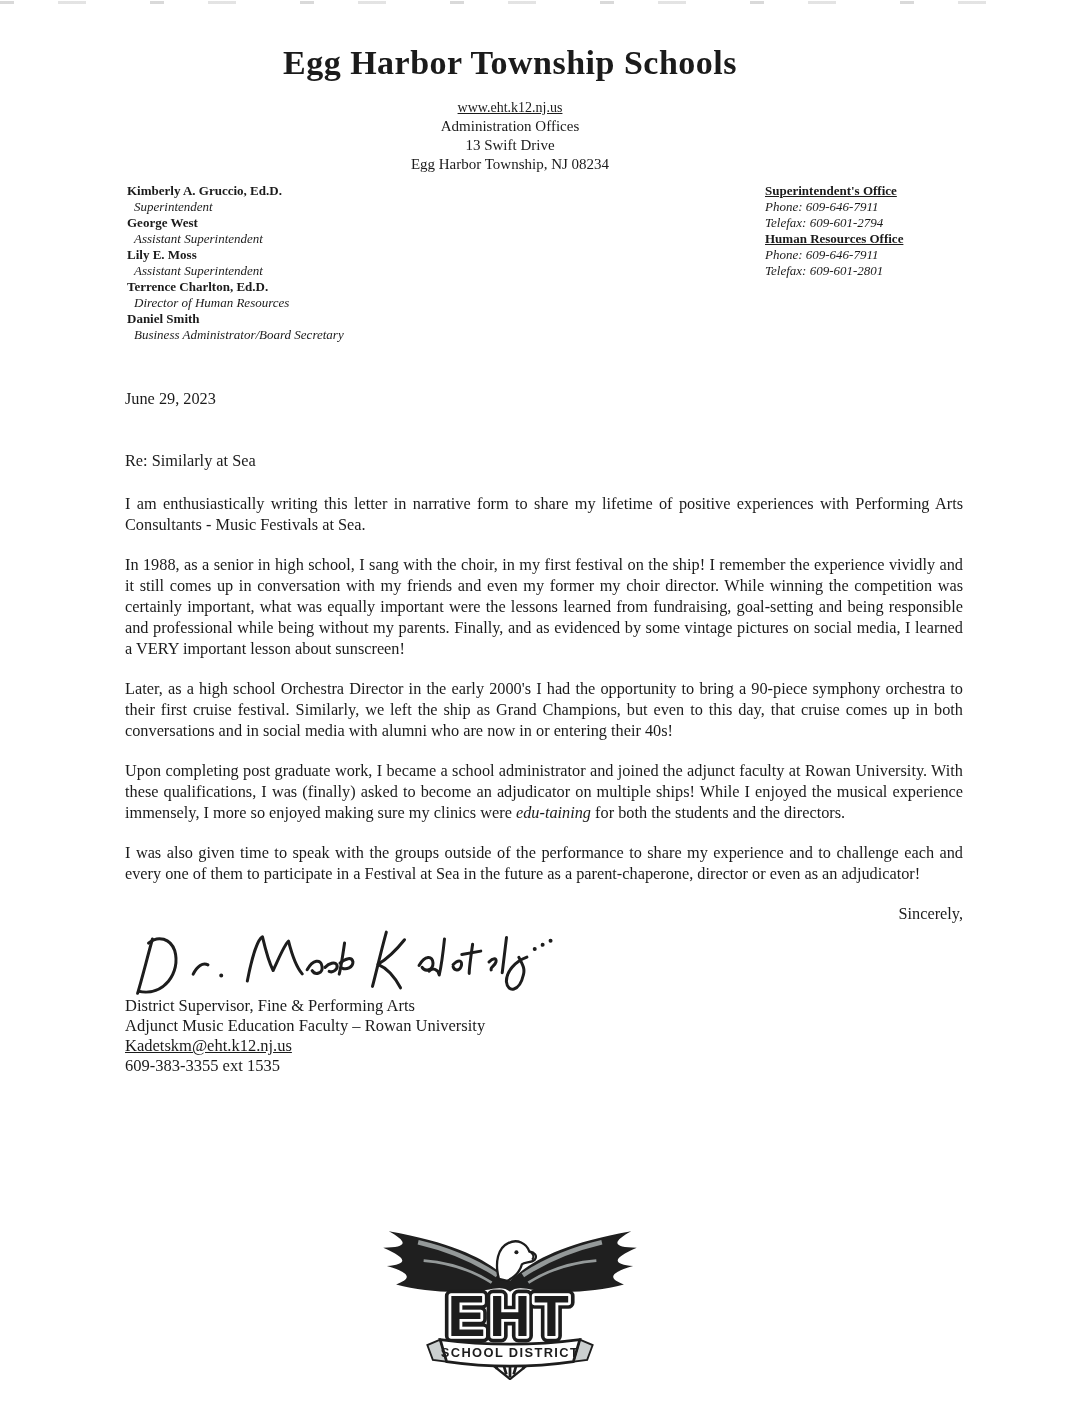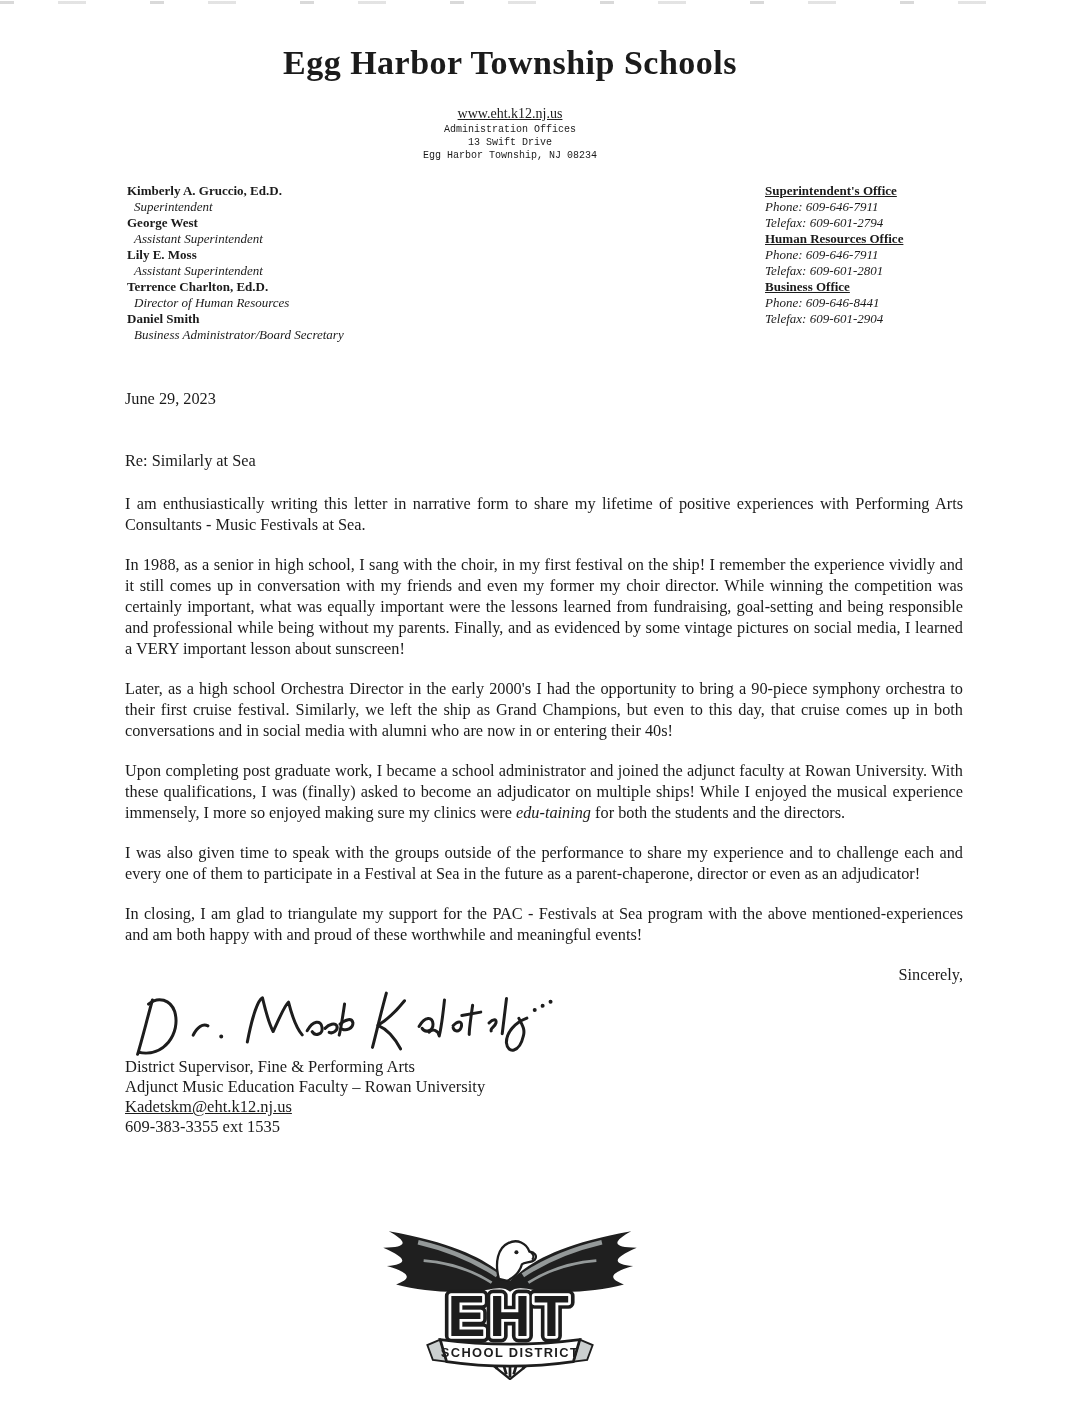--- a/index.html
+++ b/index.html
@@ -9,22 +9,22 @@
   }
   .scan-noise {
     position:absolute; top:1px; left:0; width:100%; height:3px;
     background:repeating-linear-gradient(90deg,
       rgba(40,40,40,.55) 0 14px, rgba(40,40,40,0) 14px 58px,
       rgba(40,40,40,.4) 58px 86px, rgba(40,40,40,0) 86px 150px);
     opacity:.32;
   }
   .header { position:absolute; top:44px; left:0; width:100%; text-align:center; }
   .header-title { font-size:34px; font-weight:bold; letter-spacing:.5px; }
-  .header-site  { font-size:14px; text-decoration:underline; margin-top:24px; }
-  .header-line  { font-size:10px; margin-top:2px;font-family:Liberation Mono, monospace; }
+  .header-site  { font-size:14px; text-decoration:underline; margin-top:18px; }
+  .header-line  { font-size:15px; margin-top:2px; }
 
   .staff-col { position:absolute; top:183px; left:127px; font-size:13px; line-height:16px; }
   .staff-name { font-weight:bold; }
   .staff-title { font-style:italic; padding-left:7px; }
 
   .office-col { position:absolute; top:183px; left:765px; font-size:13px; line-height:16px; }
   .office-name { font-weight:bold;text-decoration:underline; }
   .office-line { font-style:italic; }
 
   .body-block { position:absolute; top:388px; left:125px; width:838px; font-size:16.3px; line-height:21px; }
@@ -85,36 +85,30 @@
     <div>
       <div class="office-name">Superintendent's Office</div>
       <div class="office-line">Phone:  609-646-7911</div>
       <div class="office-line">Telefax:  609-601-2794</div>
     </div>
     <div>
       <div class="office-name">Human Resources Office</div>
       <div class="office-line">Phone:  609-646-7911</div>
       <div class="office-line">Telefax:  609-601-2801</div>
     </div>
-    <div>
-      <div class="office-name">Business Office</div>
-      <div class="office-line">Phone:  609-646-8441</div>
-      <div class="office-line">Telefax:  609-601-2904</div>
-    </div>
   </div>
 
   <div class="body-block">
     <p class="date">June 29, 2023</p>
     <p class="subject">Re: Similarly at Sea</p>
     <p class="para">I am enthusiastically writing this letter in narrative form to share my lifetime of positive experiences with Performing Arts Consultants - Music Festivals at Sea.</p>
     <p class="para">In 1988, as a senior in high school, I sang with the choir, in my first festival on the ship!  I remember the experience vividly and it still comes up in conversation with my friends and even my former my choir director.  While winning the competition was certainly important, what was equally important were the lessons learned from fundraising, goal-setting and being responsible and professional while being without my parents.   Finally, and as evidenced by some vintage pictures on social media, I learned a VERY important lesson about sunscreen!</p>
     <p class="para">Later, as a high school Orchestra Director in the early 2000's I had the opportunity to bring a 90-piece symphony orchestra to their first cruise festival. Similarly, we left the ship as Grand Champions, but even to this day, that cruise comes up in both conversations and in social media with alumni who are now in or entering their 40s!</p>
     <p class="para"><span>Upon completing post graduate work, I became a school administrator and joined the adjunct faculty at Rowan University. With these qualifications, I was (finally) asked to become an adjudicator on multiple ships!  While I enjoyed the musical experience immensely, I more so enjoyed making sure my clinics were </span><span class="italic">edu-taining</span><span> for both the students and the directors.</span></p>
     <p class="para">I was also given time to speak with the groups outside of the performance to share my experience and to challenge each and every one of them to participate in a Festival at Sea in the future as a parent-chaperone, director or even as an adjudicator!</p>
-    <p class="para">In closing, I am glad to triangulate my support for the PAC - Festivals at Sea program with the above mentioned-experiences and am both happy with and proud of these worthwhile and meaningful events!</p>
     <p class="closing">Sincerely,</p>
 
     <svg class="sig-svg" width="430" height="74" viewBox="0 0 430 74" role="img" aria-label="Dr. Mark Kadetsky">
       <path class="sig-path" d="M 24 8 C 18 28 12 50 8 62"></path>
       <path class="sig-path" d="M 9 60 C 34 66 52 42 46 20 C 42 8 30 4 20 12"></path>
       <path class="sig-path" d="M 64 44 C 68 36 74 32 79 35"></path>
       <circle cx="92" cy="46" r="2" fill="#1d1d1d"></circle>
       <path class="sig-path" d="M 118 52 C 124 24 130 10 134 8 C 137 22 141 36 144 42 C 150 30 156 16 160 13 C 163 26 168 40 173 46"></path>
       <path class="sig-path" d="M 178 42 C 184 32 192 31 193 39 C 194 46 186 48 183 43"></path>
       <path class="sig-path" d="M 196 40 C 200 36 206 34 208 38 C 209 42 204 46 200 44"></path>

